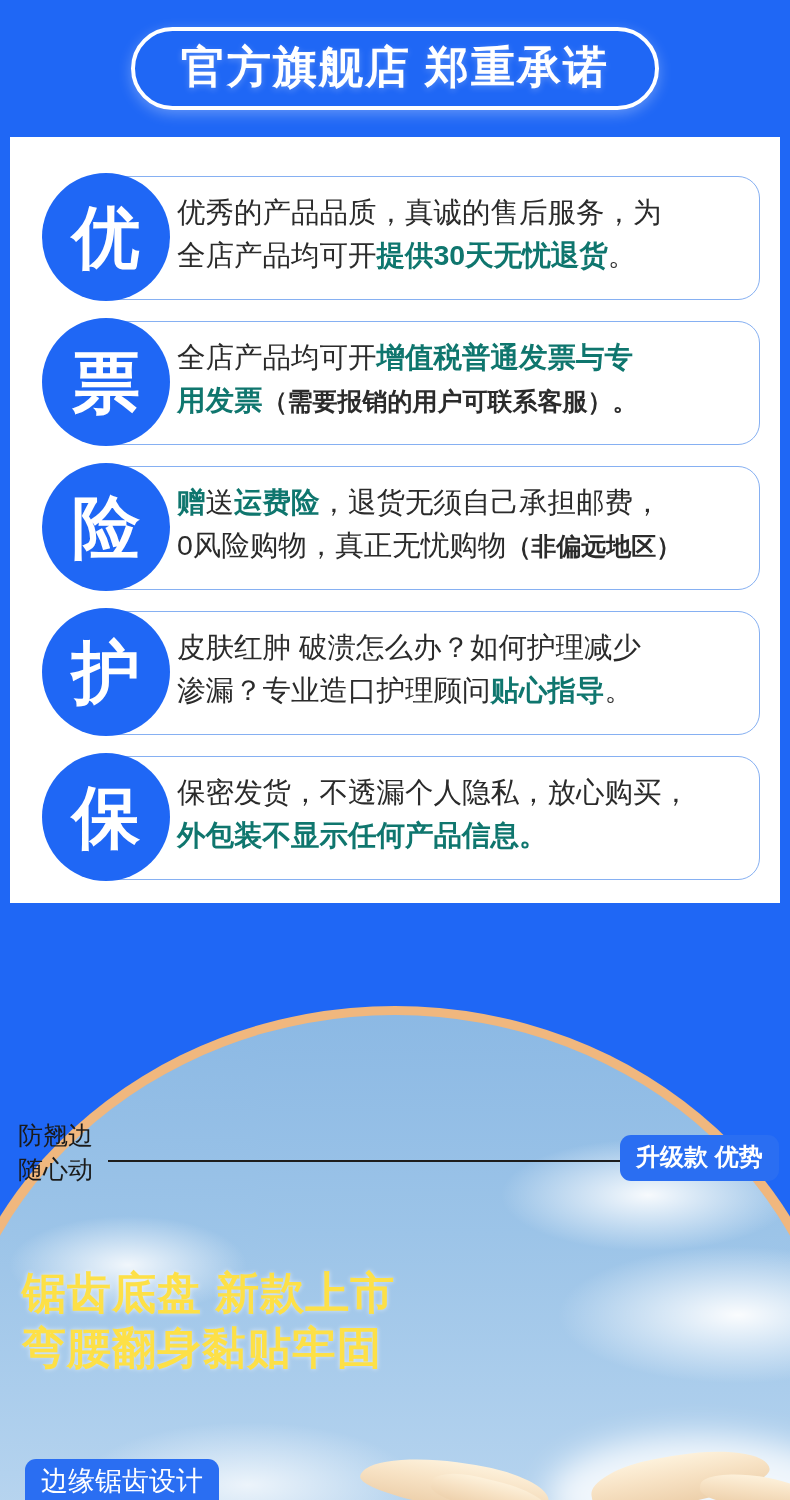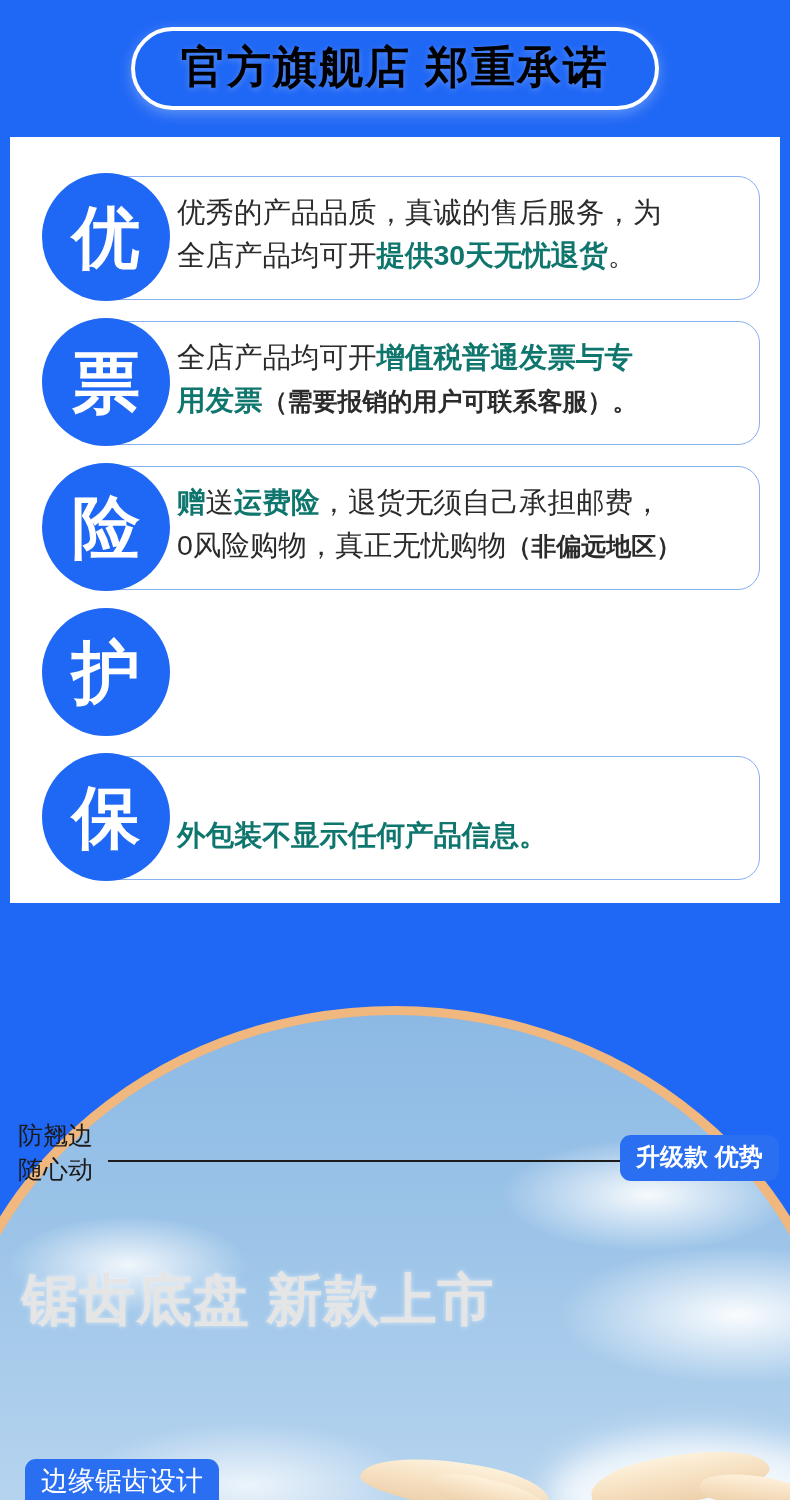--- a/index.html
+++ b/index.html
@@ -24,21 +24,21 @@
     align-items: center;
     justify-content: center;
   }
   .header-pill {
     border: 4px solid #ffffff;
     border-radius: 46px;
     padding: 8px 46px 12px 46px;
     box-shadow: 0 4px 14px rgba(255,255,255,0.30);
   }
   .header-pill-text {
-    color: #000000;
+    color: #ffffff;
     font-size: 44px;
     font-weight: bold;
     letter-spacing: 2px;
     line-height: 1.25;
     white-space: nowrap;
     text-shadow: 0 2px 6px rgba(255,255,255,0.25);
   }
 
   
   .promise-panel {
@@ -176,23 +176,23 @@
     line-height: 1.15;
   }
 
   
   .headline-block {
     position: absolute;
     left: 22px; top: 360px;
     z-index: 6;
   }
   .headline-line {
-    color: #e5e5e5;
-    font-weight: bold;
-    font-size: 56px;
+    color: #fde047;
+    font-weight: bold;
+    font-size: 44px;
     line-height: 1.26;
     letter-spacing: 1px;
     white-space: nowrap;
     text-shadow: 0 0 5px rgba(255,255,255,0.6);
   }
   .sawtooth-badge {
     position: absolute;
     left: 25px; top: 1459px;
     background: #2a6ef2;
     border-radius: 11px 11px 0 0;
@@ -271,27 +271,33 @@
       <div class="promise-card">
         <div class="promise-text">
           <span class="hl">赠</span><span>送</span><span class="hl">运费险</span><span>，退货无须自己承担邮费，</span><br>
           <span>0风险购物，真正无忧购物</span><span class="small">（非偏远地区）</span>
         </div>
       </div>
       <div class="promise-badge">险</div>
     </div>
 
     <div class="promise-row">
+      <div class="promise-card">
+        <div class="promise-text">
+          <span>皮肤红肿 破溃怎么办？如何护理减少</span><br>
+          <span>渗漏？专业造口护理顾问</span><span class="hl">贴心指导</span><span>。</span>
+        </div>
+      </div>
       <div class="promise-badge">护</div>
     </div>
 
     <div class="promise-row">
       <div class="promise-card">
         <div class="promise-text">
-          <br>
+          <span>保密发货，不透漏个人隐私，放心购买，</span><br>
           <span class="hl">外包装不显示任何产品信息。</span>
         </div>
       </div>
       <div class="promise-badge">保</div>
     </div>
 
   </div>
 </div>
 
 <div class="sky-section">
@@ -308,20 +314,21 @@
   <div class="anti-curl-text">
     <span>防翘边</span><br>
     <span>随心动</span>
   </div>
   <div class="upgrade-line"></div>
   <div class="upgrade-badge">升级款 优势</div>
 </div>
 
 <div class="headline-block" style="top:1265px;">
   <div class="headline-line">锯齿底盘 新款上市</div>
+  <div class="headline-line">弯腰翻身黏贴牢固</div>
 </div>
 
 <div class="arm arm-left"></div>
 <div class="arm arm-left-hand"></div>
 <div class="arm arm-right"></div>
 <div class="arm arm-right-hand"></div>
 
 <div class="sawtooth-badge">边缘锯齿设计</div>
 
 </body></html>

